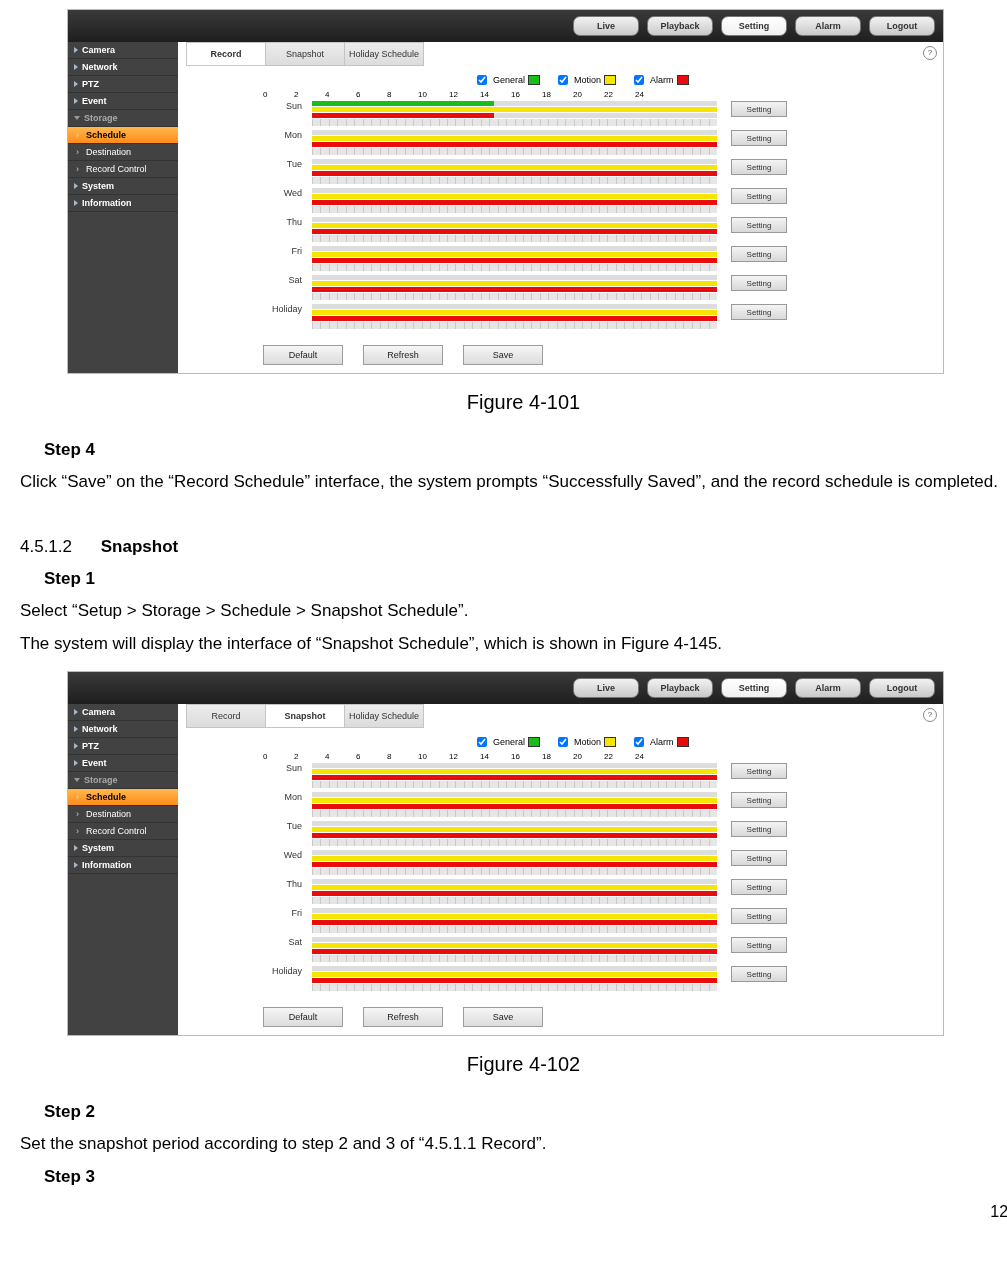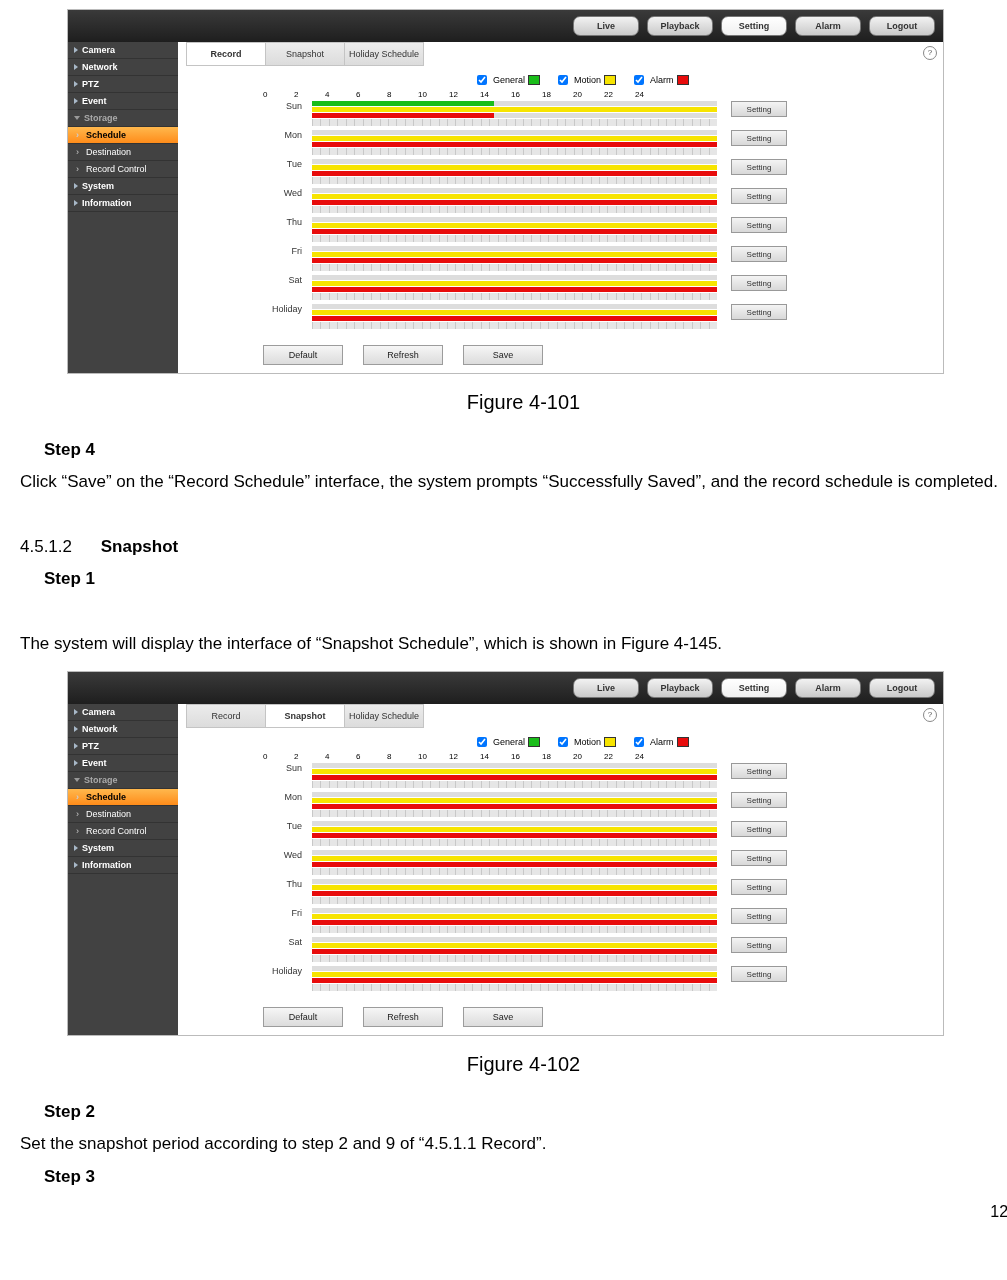--- a/index.html
+++ b/index.html
@@ -453,21 +453,21 @@
 
   <div class="fig-caption">Figure 4-101</div>
 
   <div class="doc-text">
     <b>Step 4</b><br>
     <span>Click “Save” on the “Record Schedule” interface, the system prompts “Successfully Saved”, and the record schedule is completed.</span>
     <br><br>
     <span>4.5.1.2</span>
     <b>Snapshot</b><br>
     <b>Step 1</b><br>
-    <br>
+    <span>Select “Setup &gt; Storage &gt; Schedule &gt; Snapshot Schedule”.</span><br>
     <span>The system will display the interface of “Snapshot Schedule”, which is shown in Figure 4-145.</span>
   </div>
 
   <div class="shot-wrap" id="shot-1" style="margin-top:12px;">
       <div class="cam-top">
         <div class="cam-title">IP PTZ Camera</div>
         <div class="cam-tabs">
           <div class="cam-tab">Live</div>
           <div class="cam-tab">Playback</div>
           <div class="cam-tab active">Setting</div>
@@ -668,18 +668,18 @@
             <div class="btn">Save</div>
           </div>
         </div>
       </div>
     </div>
 
   <div class="fig-caption">Figure 4-102</div>
 
   <div class="doc-text">
     <b>Step 2</b><br>
-    <span>Set the snapshot period according to step 2 and 9 of “4.5.1.1 Record”.</span><br>
+    <span>Set the snapshot period according to step 2 and 3 of “4.5.1.1 Record”.</span><br>
     <b>Step 3</b>
   </div>
 
   <div class="page-num">126</div>
 </div>
 
 </body></html>

